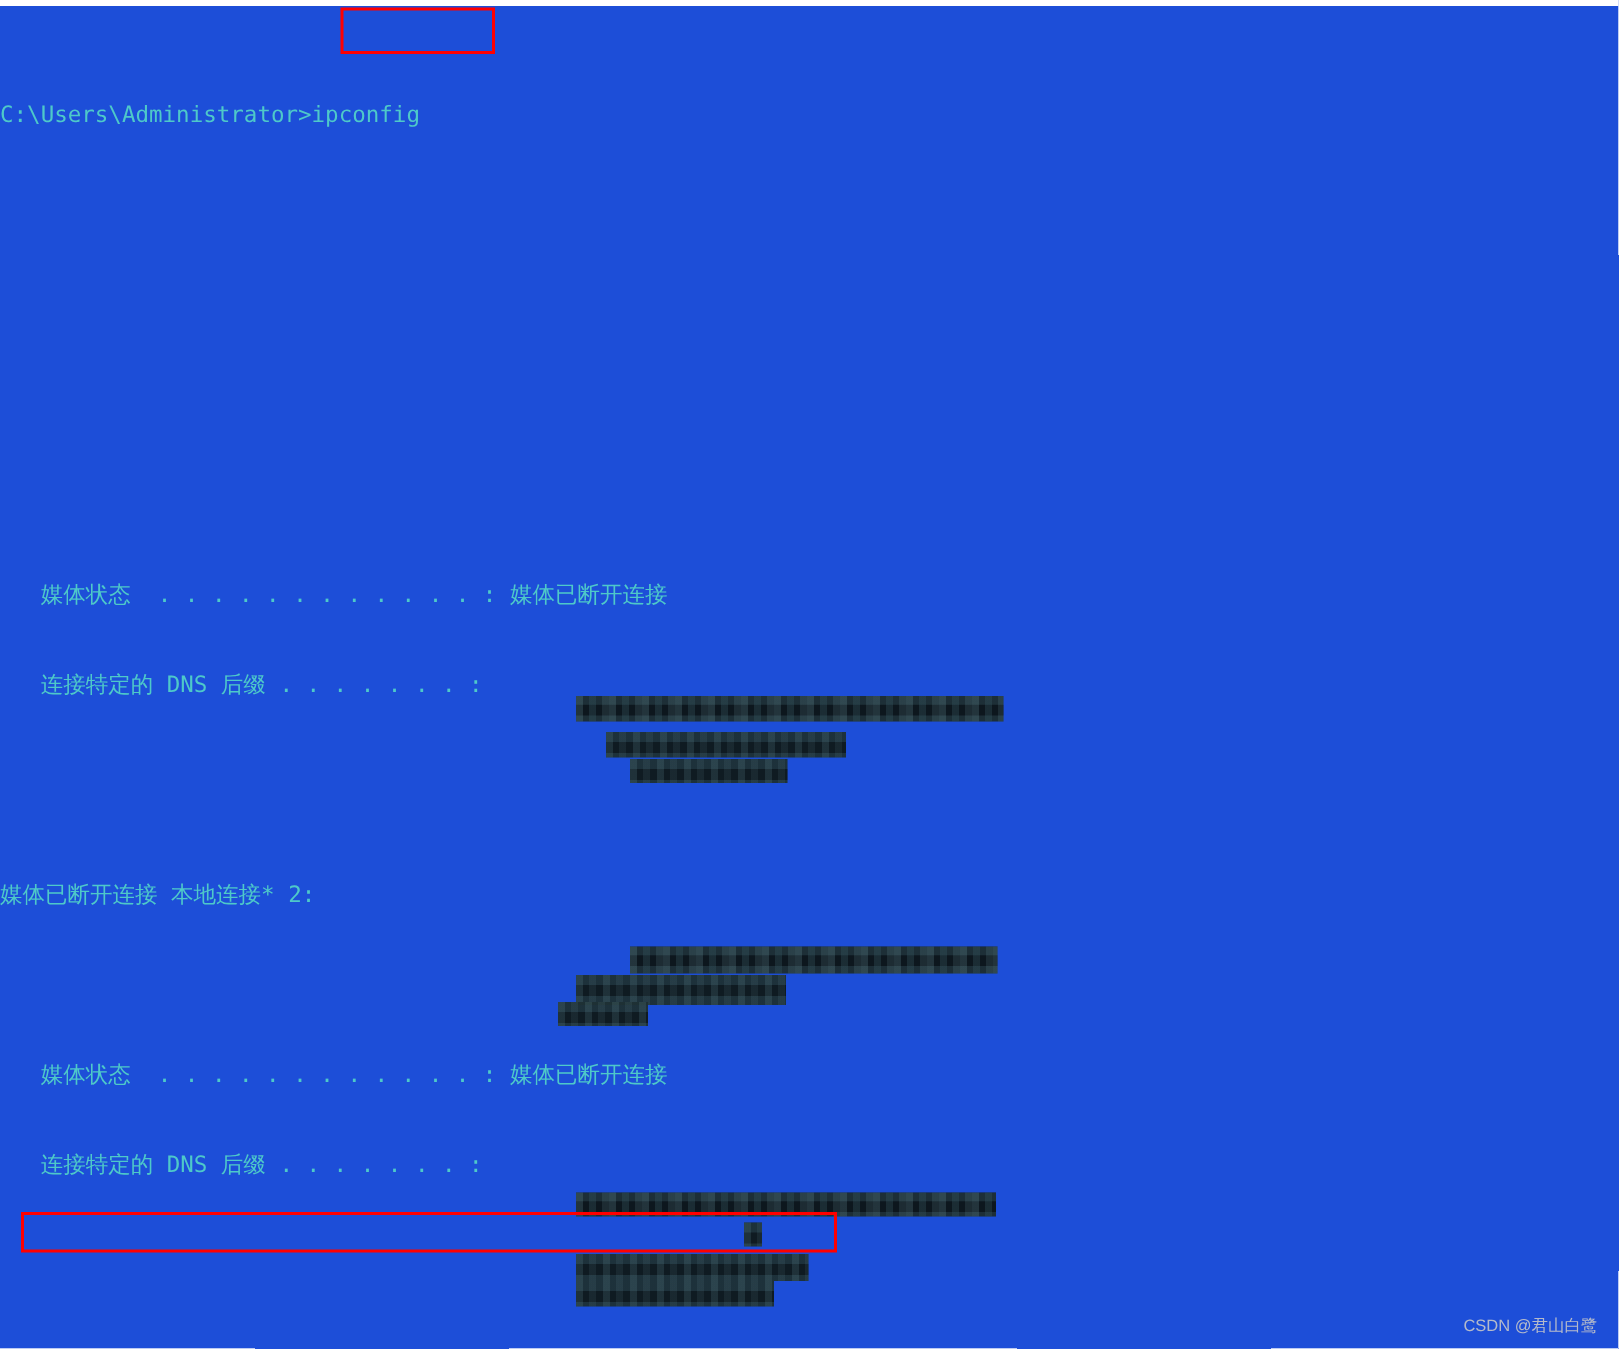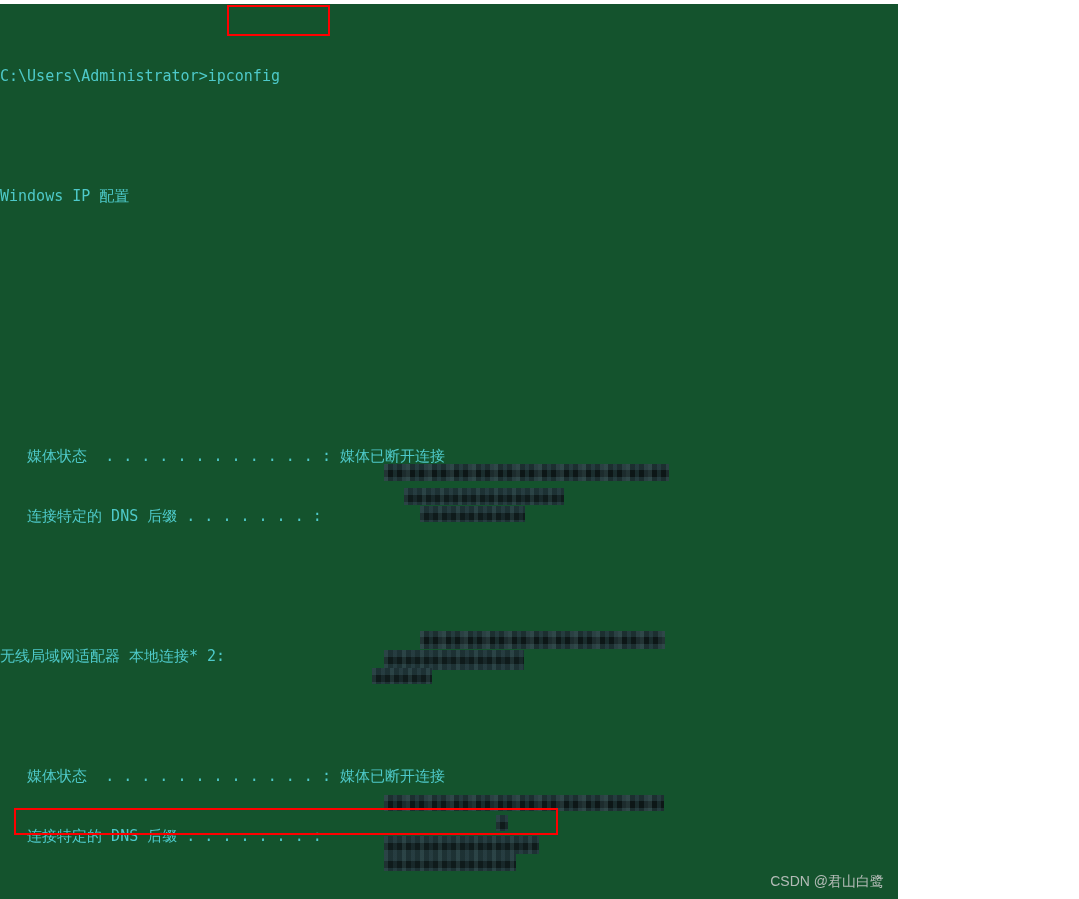--- a/index.html
+++ b/index.html
@@ -12,23 +12,23 @@
     width: 1079px;
     height: 899px;
     background: #ffffff;
     overflow: hidden;
     font-family: "DejaVu Sans Mono", monospace;
   }
   #console {
     position: absolute;
     left: 0;
     top: 4px;
-    width: 898px;
+    width: 1079px;
     height: 895px;
-    background: #14532d;
+    background: #1d4ed8;
     overflow: hidden;
   }
   .term {
     position: absolute;
     left: 0;
     top: 0;
     padding: 2px 0 0 0;
     color: #4ec9c9;
     font-family: "DejaVu Sans Mono", monospace;
     font-size: 15px;
@@ -74,46 +74,45 @@
     box-sizing: border-box;
     pointer-events: none;
   }
 
   .watermark {
     position: absolute;
     right: 14px;
     bottom: 8px;
     color: #c9c9c9;
     font-family: "Liberation Sans", sans-serif;
-    font-size: 14px;
+    font-size: 11px;
     opacity: .88;
     white-space: pre;
   }
 </style>
 </head>
 <body>
 
 <div id="screen">
 
   <div id="console">
 
     <div class="term">
 
       <div class="line">C:\Users\Administrator&gt;ipconfig</div>
       <div class="blank"></div>
-      <div class="line">Windows IP 配置</div>
       <div class="blank"></div>
       <div class="blank"></div>
 
       <div class="blank"></div>
       <div class="line">   媒体状态  . . . . . . . . . . . . : 媒体已断开连接</div>
       <div class="line">   连接特定的 DNS 后缀 . . . . . . . :</div>
       <div class="blank"></div>
 
-      <div class="line">无线局域网适配器 本地连接* 2:</div>
+      <div class="line">媒体已断开连接 本地连接* 2:</div>
       <div class="blank"></div>
       <div class="line">   媒体状态  . . . . . . . . . . . . : 媒体已断开连接</div>
       <div class="line">   连接特定的 DNS 后缀 . . . . . . . :</div>
       
 
       
       
       
       
       

